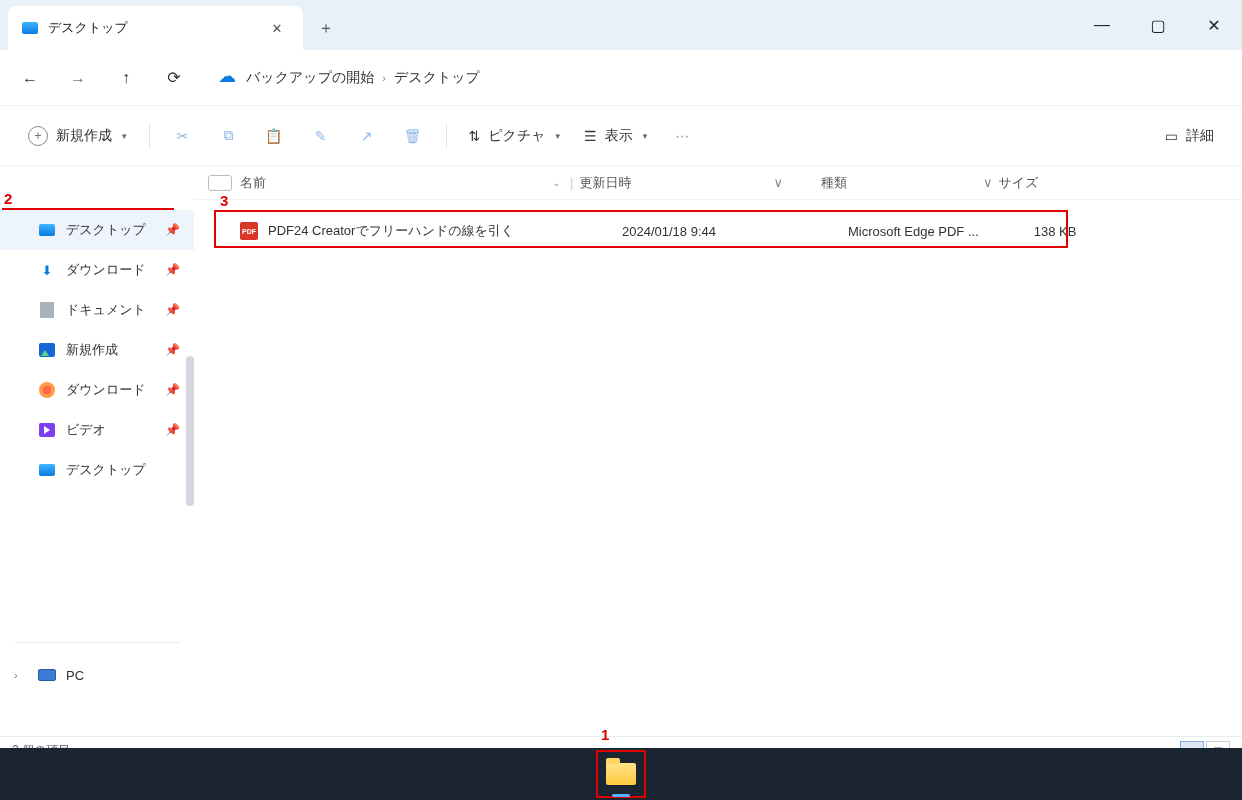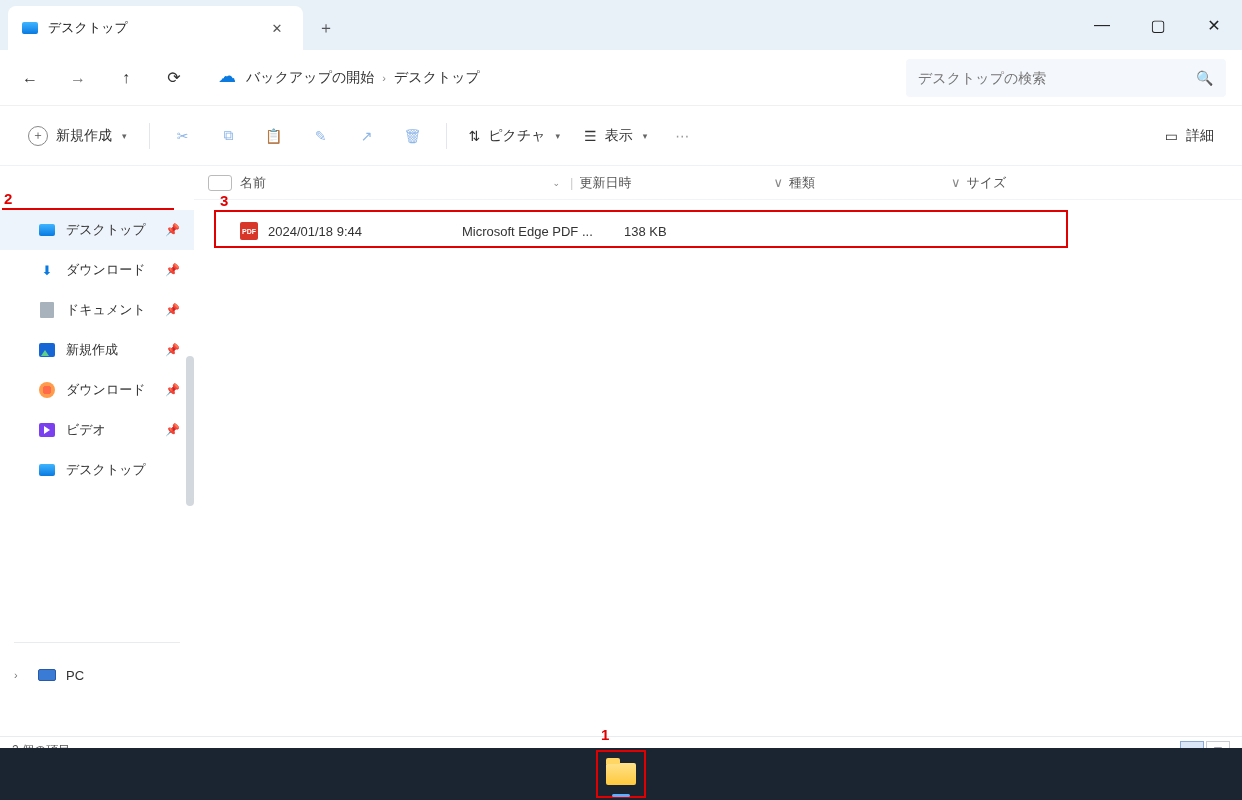--- a/index.html
+++ b/index.html
@@ -48,22 +48,22 @@
 
 
 .filearea { flex: 1; background: #fff; position: relative; }
 .colhdr { height: 34px; display: flex; align-items: center; border-bottom: 1px solid #f1f3f6; font-size: 13px; color: #555; padding-left: 14px; }
 .colhdr .col { display: flex; align-items: center; gap: 6px; }
 .colhdr .check { width: 24px; height: 16px; border: 1px solid #bbb; border-radius: 3px; margin-right: 8px; }
 .filerow { height: 42px; display: flex; align-items: center; font-size: 13px; color: #333; padding-left: 46px; }
 .filerow .ficn { width: 18px; height: 18px; background: #d9362a; color: #fff; font-size: 7px; font-weight: bold; display: flex; align-items: center; justify-content: center; border-radius: 2px; margin-right: 10px; }
 .col-name { width: 354px; }
 .col-date { width: 194px; }
-.col-type { width: 162px; }
-.col-size { width: 108px; text-align: left; padding-right: 18px; }
+.col-type { width: 162px; margin-left: 32px; }
+.col-size { width: 108px; text-align: center; padding-right: 18px; }
 .colhdr .col-name { width: 330px; gap: 36px; }
 .colhdr .colsep { color: #ccc; margin-right: 6px; }
 .colhdr .drop { font-size: 9px; color: #888; margin-left: auto; margin-right: 10px; }
 
 
 .statusbar { height: 28px; border-top: 1px solid #e9ecef; display: flex; align-items: center; padding: 0 12px; font-size: 12px; color: #555; background: #fff; }
 .statusbar .viewbtns { margin-left: auto; display: flex; gap: 2px; }
 .viewbtn { width: 24px; height: 20px; border: 1px solid #c8cdd4; display: flex; align-items: center; justify-content: center; font-size: 10px; color: #556; }
 .viewbtn.active { background: #dbe7f6; border-color: #8aa9d4; }
 
@@ -114,24 +114,20 @@
   <div class="navbtn enabled">←</div>
   <div class="navbtn">→</div>
   <div class="navbtn enabled">↑</div>
   <div class="navbtn enabled">⟳</div>
   <div class="breadcrumb">
     <span class="icn-onedrive"></span>
     <span>バックアップの開始</span>
     <span class="chev">›</span>
     <span>デスクトップ</span>
   </div>
-  <div class="searchbox">
-    <input placeholder="デスクトップの検索" style="">
-    <span class="sicn">🔍</span>
-  </div>
 </div>
 
 <div class="toolbar">
   <div class="tbtn">
     <span class="newbtn-circle">＋</span>
     <span>新規作成</span>
     <span class="caret">▾</span>
   </div>
   <div class="tsep"></div>
   <div class="tbtn icon-only">✂</div>
@@ -245,20 +241,21 @@
       <div class="col col-size" style="text-align:right">
         <span>サイズ</span>
       </div>
     </div>
 
     <div class="annot-num" style="top:26px;left:26px;">3</div>
     <div class="annot-box" style="top:44px;left:20px;width:854px;height:38px;"></div>
 
     <div class="filerow" style="margin-top:10px;">
       <span class="ficn">PDF</span>
+      <div class="col-name">PDF24 Creatorでフリーハンドの線を引く</div>
       <div class="col-date">2024/01/18 9:44</div>
       <div class="col-type">Microsoft Edge PDF ...</div>
       <div class="col-size">138 KB</div>
     </div>
   </div>
 </div>
 
 <div class="statusbar">
   <span>2 個の項目</span>
   <div class="viewbtns">

